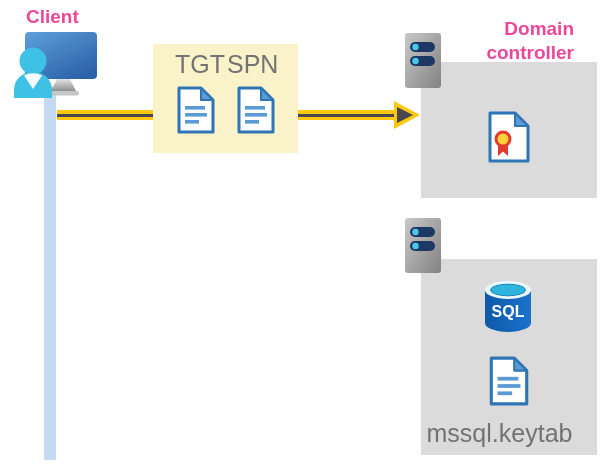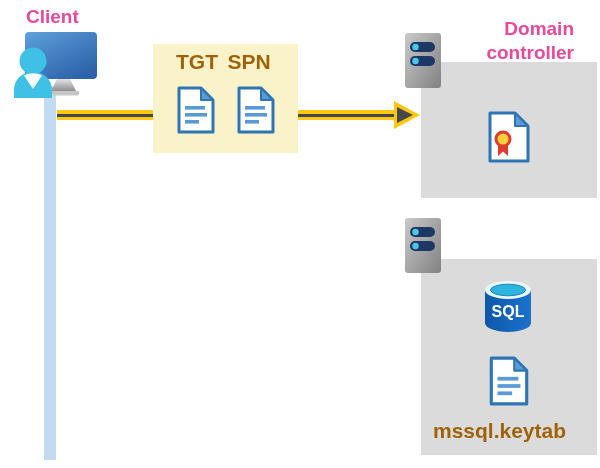--- a/index.html
+++ b/index.html
@@ -2,21 +2,21 @@
 <html><head>
 <meta charset="utf-8">
 <style>
   html,body{margin:0;padding:0;background:#ffffff;}
   #canvas{
     position:relative;width:600px;height:468px;background:#ffffff;overflow:hidden;
     font-family:"Liberation Sans",sans-serif;
   }
   .abs{position:absolute;}
   .title{font-weight:bold;font-size:19px;line-height:24px;color:#ec4899;}
-  .small-label{font-size:21px;color:#a16207;font-weight:bold;}
+  .small-label{font-size:25px;color:#737373;}
 
   .client-title{left:26px;top:5px;}
   .client-icon{left:10px;top:28px;width:90px;height:72px;z-index:5;}
 
   .vbar{left:44px;top:86px;width:12px;height:374px;background:#c3daf3;z-index:1;}
 
   .arrow-line{left:57px;top:110px;width:338px;height:10px;background:#fec810;z-index:2;}
   .arrow-core{position:absolute;left:0;right:0;top:3.5px;height:3px;background:#47474d;}
   .arrow-head{left:394px;top:101px;width:0;height:0;z-index:2;
     border-top:14px solid transparent;border-bottom:14px solid transparent;border-left:26px solid #fec810;}

